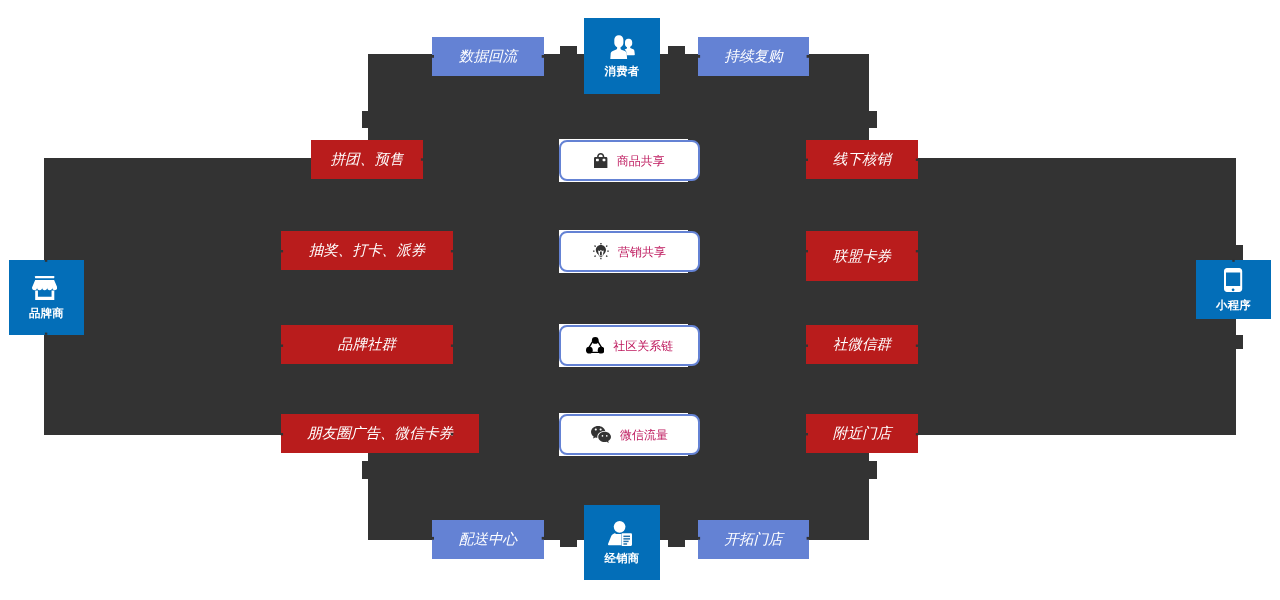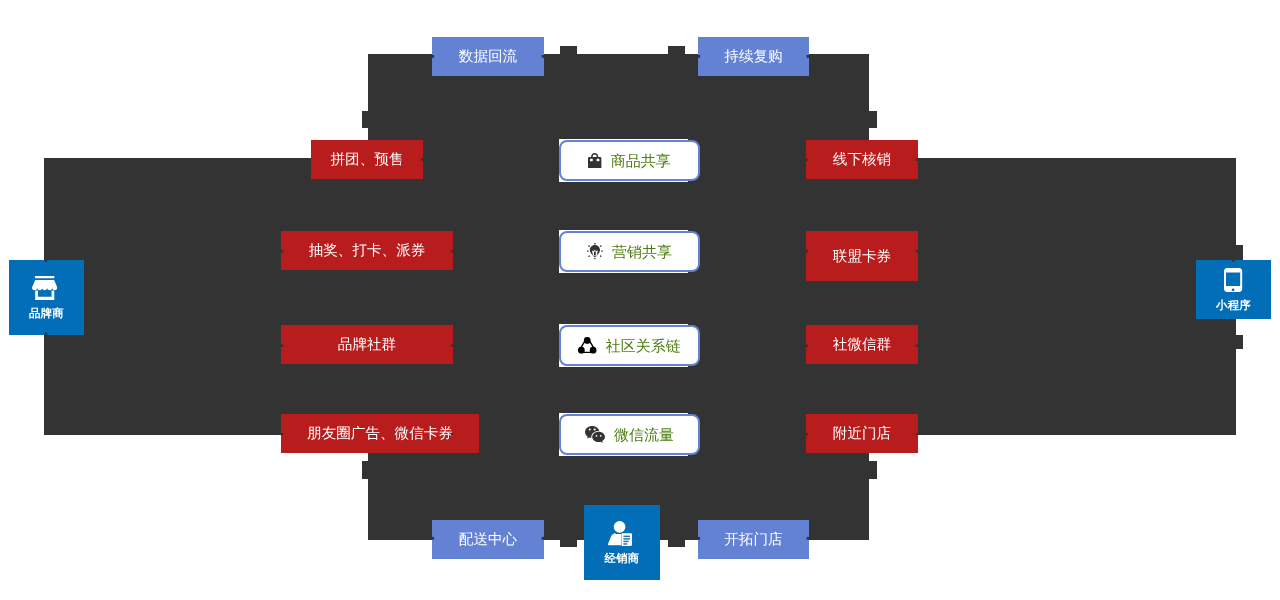--- a/index.html
+++ b/index.html
@@ -14,31 +14,31 @@
   .node{position:absolute;box-sizing:border-box;}
 
   
   .iconbox{background:#036EB8;color:#fff;display:flex;flex-direction:column;
            align-items:center;justify-content:center;padding-top:3px;box-sizing:border-box;}
   .iconbox .glyph{display:block;position:relative;top:-1.5px;}
   .iconbox .cap{font-size:11.4px;font-weight:700;line-height:11.4px;margin-top:2px;letter-spacing:0.3px;}
 
   
   .chip{display:flex;align-items:center;justify-content:center;color:#fff;font-size:14.6px;}
-  .chip span{display:block;line-height:1;position:relative;top:1px;}
+  .chip span{display:block;line-height:1;position:relative;top:1px;font-style:italic;}
   .chip.violet{background:#6482D4;}
   .chip.sky{background:#b91c1c;}
 
   
   .pillwrap{position:absolute;}
   .pillbg{position:absolute;background:#fff;}
   .pill{position:absolute;box-sizing:border-box;background:#fff;border:2px solid #6482D4;
         border-radius:8px;display:flex;align-items:center;justify-content:center;}
   .pill .pi{display:flex;align-items:center;justify-content:center;}
-  .pill .pt{font-size:15px;color:#4d7c0f;margin-left:9px;white-space:nowrap;
+  .pill .pt{font-size:12px;color:#be185d;margin-left:9px;white-space:nowrap;
             line-height:15px;position:relative;top:1px;}
 </style>
 </head>
 <body>
 
 <div id="stage">
   <svg id="bg" viewBox="0 0 1280 600">
     <path fill="#333333" d="
       M 368 54
       L 560 54 L 560 46 L 577 46 L 577 54
@@ -191,20 +191,31 @@
           <g fill="#333">
             <path d="M24.5 0C11 0 0 9.1 0 20.3c0 6.3 3.5 11.9 9 15.7l-2.3 7 8.1-4.1c2.2.6 4.4 1 6.8 1.1-.2-1-.3-2-.3-3.1 0-11.2 11-20.2 24.6-20.2.9 0 1.7 0 2.5.1C46.4 7.4 36.5 0 24.5 0zm-8.3 8.9c1.9 0 3.4 1.5 3.4 3.4s-1.5 3.4-3.4 3.4-3.5-1.5-3.5-3.4 1.6-3.4 3.5-3.4zm16.6 0c1.9 0 3.4 1.5 3.4 3.4s-1.5 3.4-3.4 3.4-3.5-1.5-3.5-3.4 1.6-3.4 3.5-3.4z"></path>
             <path d="M46.3 20c-12 0-21.7 7.8-21.7 17.5 0 9.6 9.7 17.4 21.7 17.4 2.4 0 4.7-.3 6.8-.9l7.4 3.7-2-6.1c5.5-3.2 9.5-8.3 9.5-14.1C68 27.8 58.3 20 46.3 20zM39 31.1c1.6 0 2.9 1.3 2.9 2.9s-1.3 2.9-2.9 2.9-2.9-1.3-2.9-2.9 1.3-2.9 2.9-2.9zm14.7 0c1.6 0 2.9 1.3 2.9 2.9s-1.3 2.9-2.9 2.9-2.9-1.3-2.9-2.9 1.3-2.9 2.9-2.9z"></path>
           </g>
         </svg>
       </span>
       <span class="pt">微信流量</span>
     </div>
   </div>
 
+  <div class="node iconbox" style="left:584px;top:18px;width:76px;height:76px;">
+    <span class="glyph">
+      <svg viewBox="0 0 52 48" width="26" height="24" aria-hidden="true">
+        <g fill="#fff">
+          <path d="M38.1 7.6c-3.4 0-6.1 2.8-6.1 6.2v4.6c0 2.7 1.7 5 4 5.9v1.7c0 .9-.5 1.4-1.2 1.7l-3.6 1.5c2.2 1.7 3.5 3.9 3.8 6.4l.6 5.1h14c1.2 0 2.2-1.1 2-2.3l-.9-6.7c-.2-1.3-1.1-2.5-2.3-3l-4.8-2c-.7-.3-1.2-.8-1.2-1.7v-1.7c2.3-.9 4-3.2 4-5.9V13.8c0-3.4-2.9-6.2-6.3-6.2z"></path>
+          <path d="M19.4.6c-4.8 0-8.8 4-8.8 8.8v6.5c0 3.8 2.4 7.1 5.7 8.4v2.4c0 1.3-.7 2-1.7 2.4l-7 2.9C5 33.1 3.7 34.8 3.4 36.7L2.6 48h33.6l-.8-11.3c-.3-1.9-1.6-3.6-3.6-4.5l-7-2.9c-1-.4-1.7-1.1-1.7-2.4v-2.4c3.3-1.3 5.7-4.6 5.7-8.4V9.4c0-4.8-4-8.8-8.8-8.8z"></path>
+        </g>
+      </svg>
+    </span>
+    <span class="cap">消费者</span>
+  </div>
   <div class="node iconbox" style="left:584px;top:505px;width:76px;height:75px;">
     <span class="glyph">
       <svg style="position:relative;left:-2px" viewBox="0 0 48 50" width="24" height="25" aria-hidden="true">
         <g fill="#fff">
           <circle cx="23.2" cy="11.7" r="11.7"></circle>
           <path d="M14.9 25.9h11.1V48.5H2.1c-1.5 0-2.5-1.5-1.9-2.9l6.3-15.5c1.3-3.2 4.4-5.2 8.4-6.2z"></path>
           <path d="M29.3 24.6h16.2c1.4 0 2.5 1.1 2.5 2.5V47c0 1.7-1.3 3-3 3H29.3c-1.4 0-2.5-1.1-2.5-2.5V27.1c0-1.4 1.1-2.5 2.5-2.5z"></path>
         </g>
         <g fill="#2272AC">
           <rect x="30.8" y="29.2" width="13.2" height="2.9"></rect>

